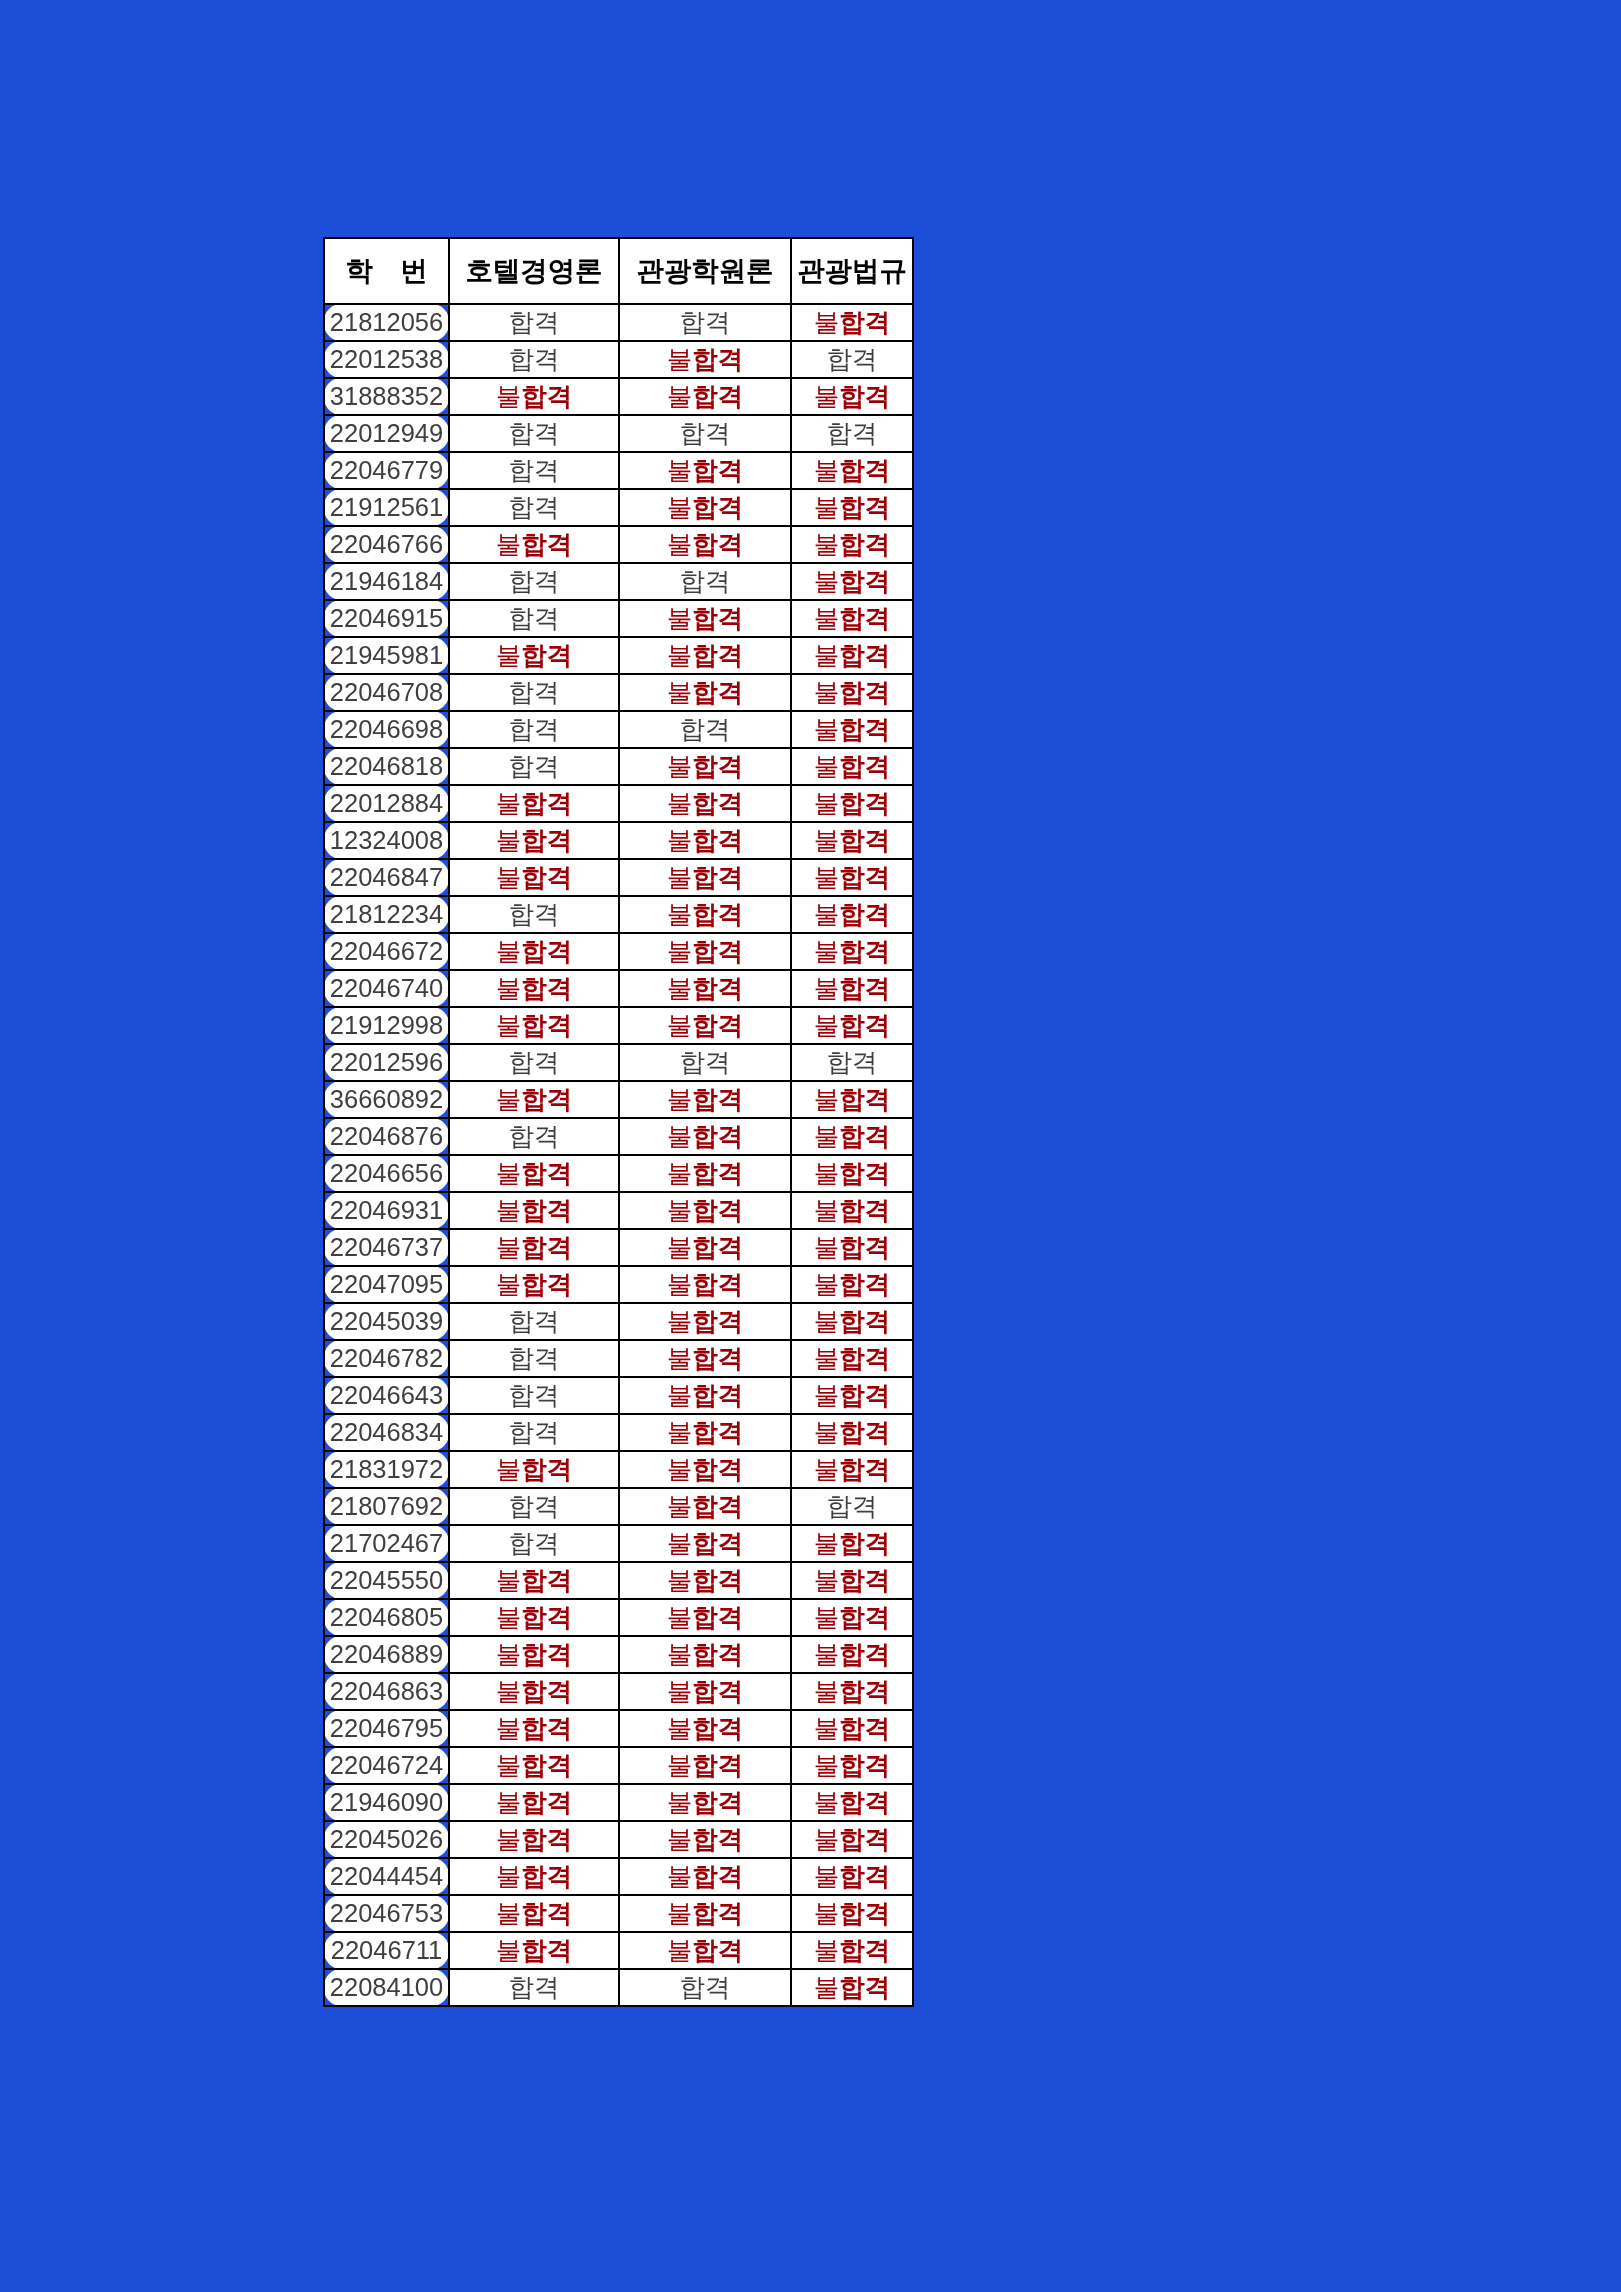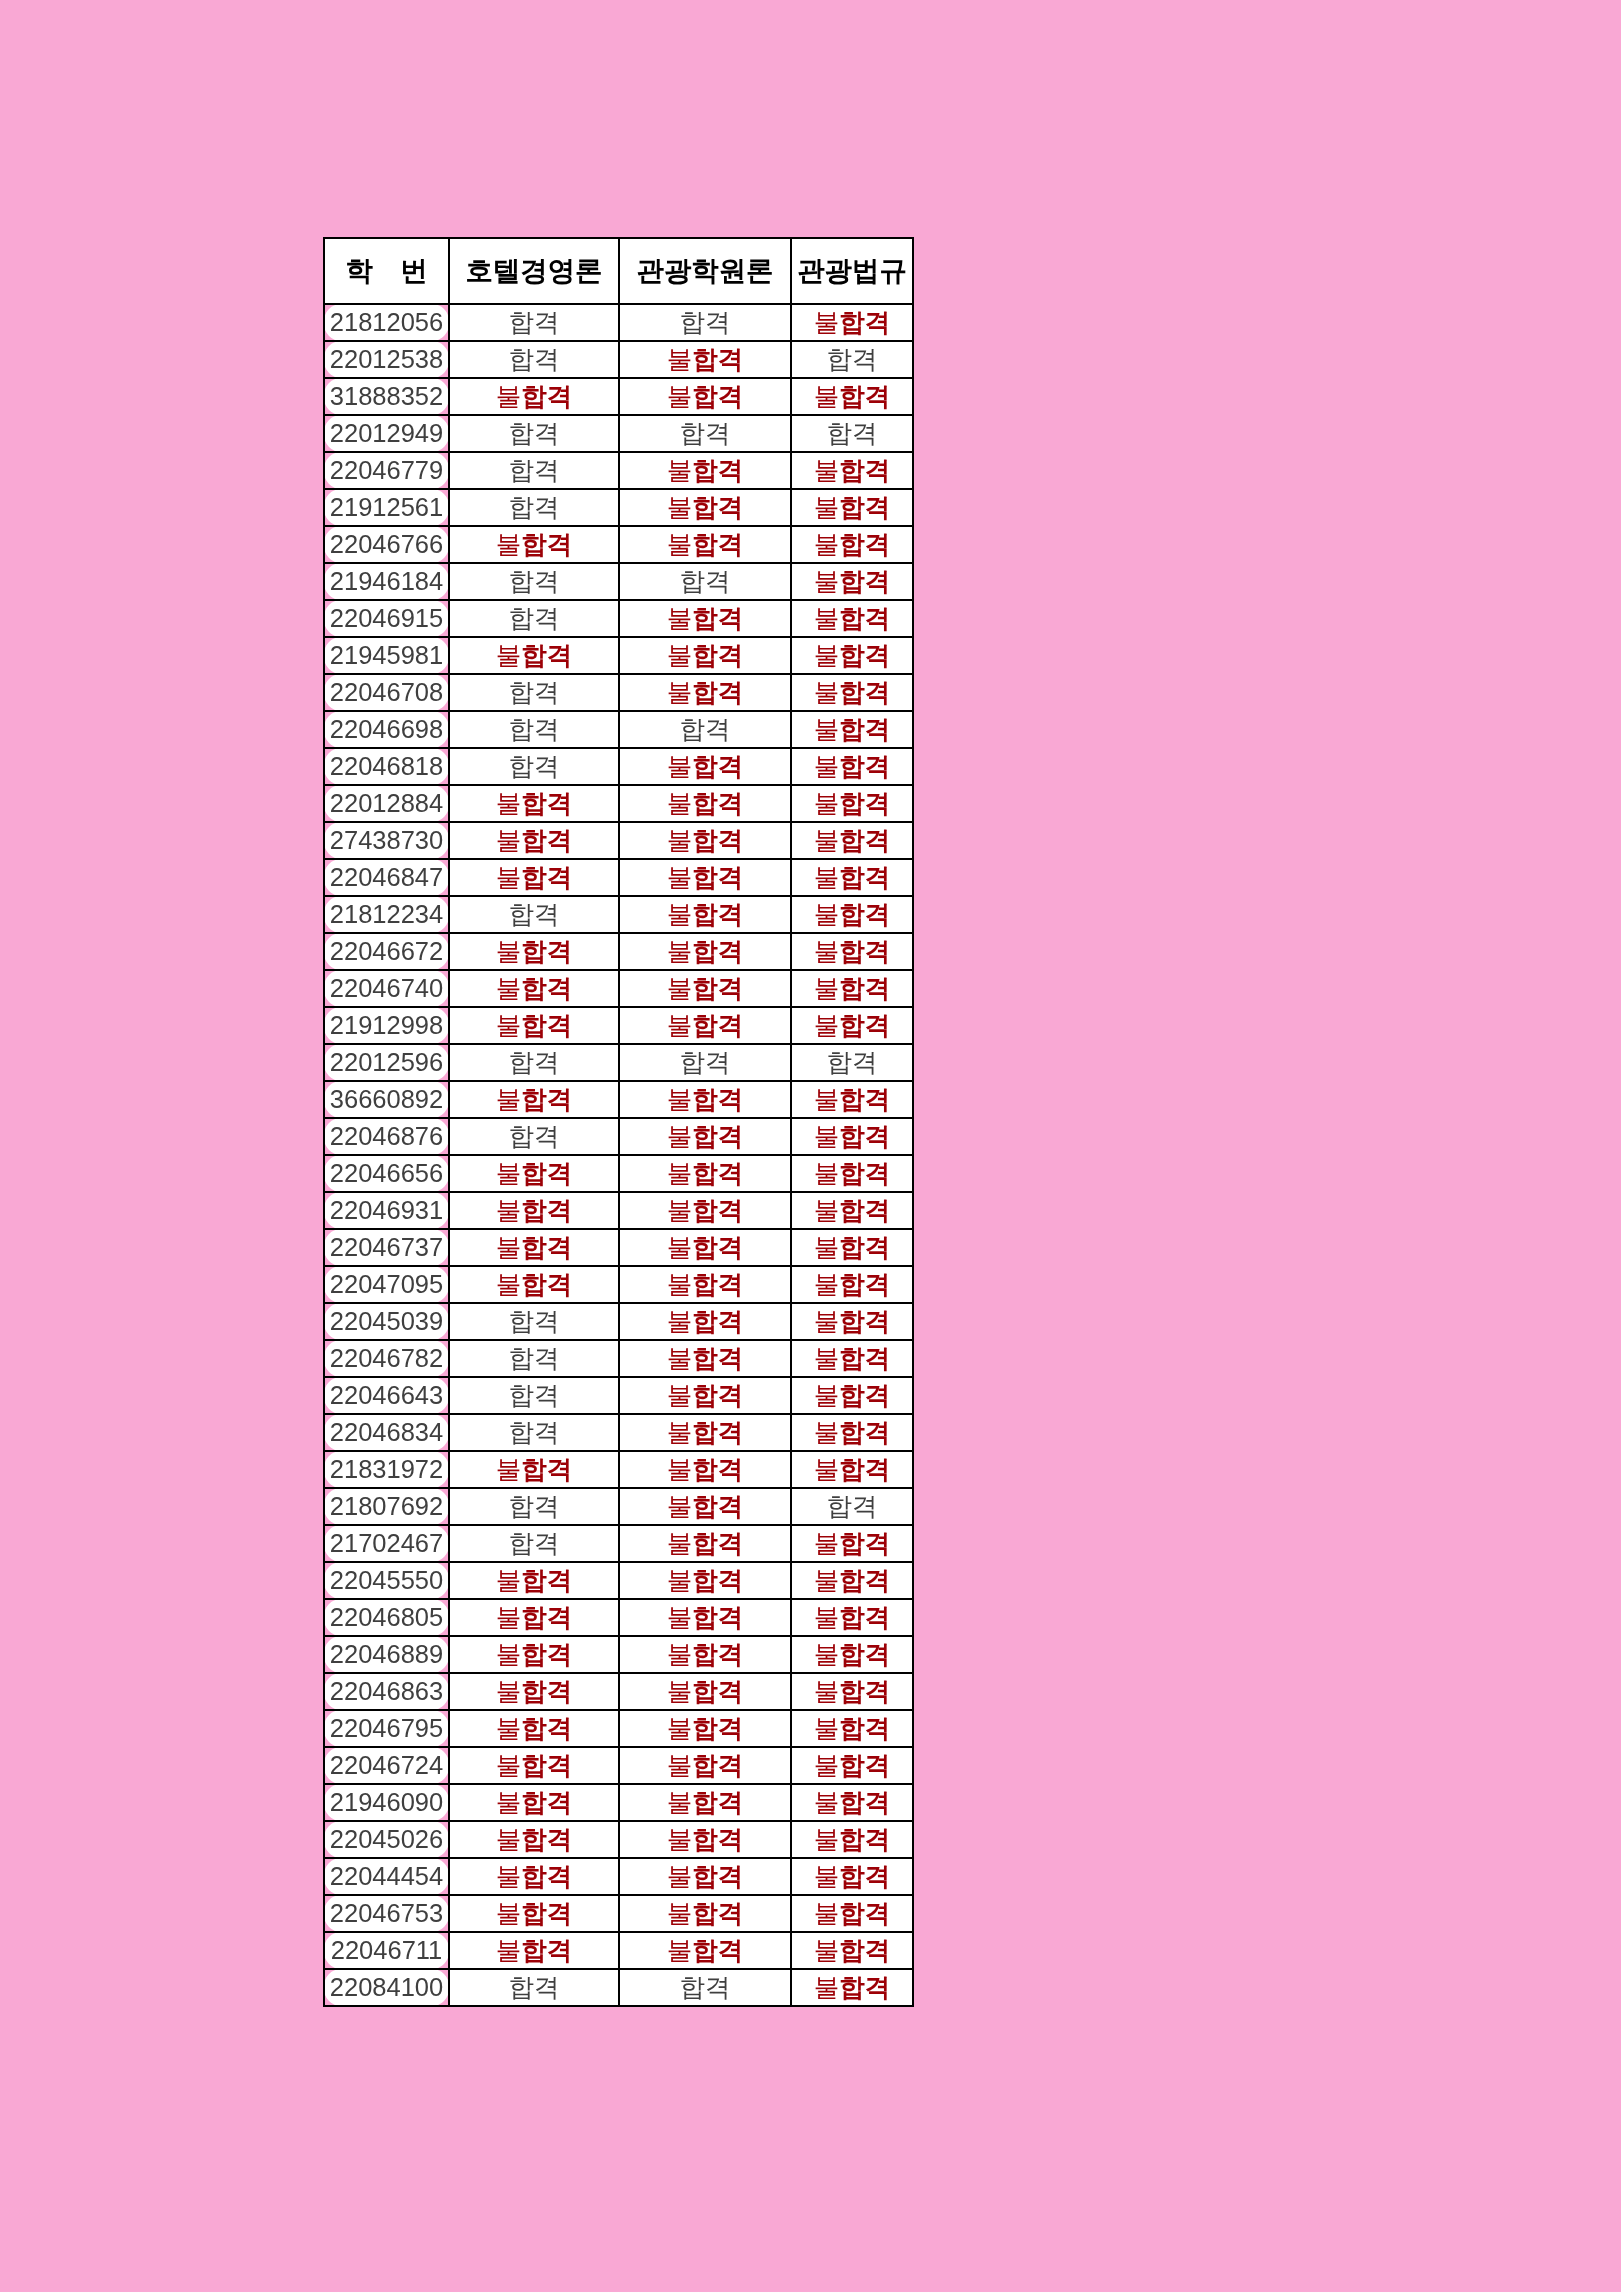--- a/index.html
+++ b/index.html
@@ -4,21 +4,21 @@
 <style>
   html, body {
     margin: 0;
     padding: 0;
     background: #ffffff;
   }
   .page {
     position: relative;
     width: 1621px;
     height: 2293px;
-    background: #f9a8d4;
+    background: #1d4ed8;
     font-family: "Liberation Sans", sans-serif;
     overflow: hidden;
   }
   table.results {
     position: absolute;
     left: 323px;
     top: 237px;
     width: 588px;
     border-collapse: collapse;
     table-layout: fixed;
@@ -163,21 +163,21 @@
           <td class="fail"><span class="fail-prefix">불</span><span class="fail-suffix">합격</span></td>
           <td class="fail"><span class="fail-prefix">불</span><span class="fail-suffix">합격</span></td>
         </tr>
         <tr>
           <td class="id-cell">22012884</td>
           <td class="fail"><span class="fail-prefix">불</span><span class="fail-suffix">합격</span></td>
           <td class="fail"><span class="fail-prefix">불</span><span class="fail-suffix">합격</span></td>
           <td class="fail"><span class="fail-prefix">불</span><span class="fail-suffix">합격</span></td>
         </tr>
         <tr>
-          <td class="id-cell">27438730</td>
+          <td class="id-cell">12324008</td>
           <td class="fail"><span class="fail-prefix">불</span><span class="fail-suffix">합격</span></td>
           <td class="fail"><span class="fail-prefix">불</span><span class="fail-suffix">합격</span></td>
           <td class="fail"><span class="fail-prefix">불</span><span class="fail-suffix">합격</span></td>
         </tr>
         <tr>
           <td class="id-cell">22046847</td>
           <td class="fail"><span class="fail-prefix">불</span><span class="fail-suffix">합격</span></td>
           <td class="fail"><span class="fail-prefix">불</span><span class="fail-suffix">합격</span></td>
           <td class="fail"><span class="fail-prefix">불</span><span class="fail-suffix">합격</span></td>
         </tr>

